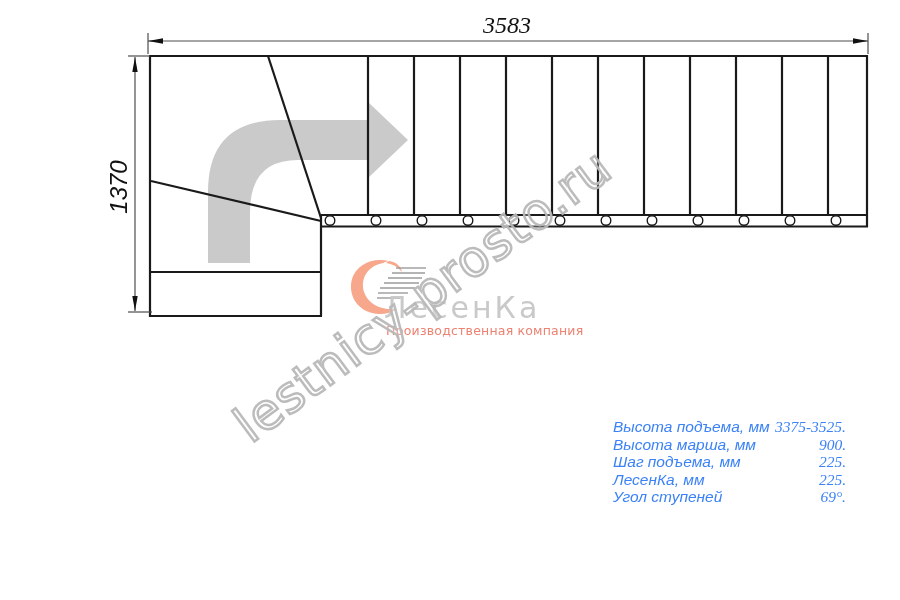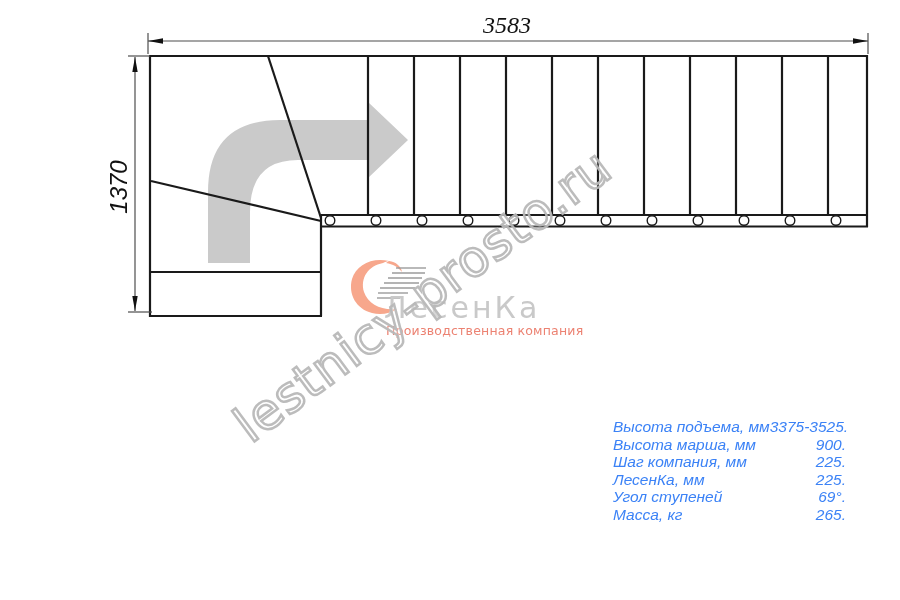--- a/index.html
+++ b/index.html
@@ -16,21 +16,21 @@
              transform-origin:0 100%;opacity:.95;z-index:5;}
   #logo{position:absolute;left:348px;top:256px;width:260px;height:90px;z-index:2;}
   #logo-name{position:absolute;left:36px;top:34px;font:400 30px "DejaVu Sans",sans-serif;
              letter-spacing:3px;color:#c9c9c9;white-space:nowrap;}
   #logo-tagline{position:absolute;left:38px;top:67px;font:400 12.5px "DejaVu Sans",sans-serif;
                 color:#ec8272;letter-spacing:.2px;white-space:nowrap;}
   #spec-table{position:absolute;left:613px;top:418px;width:233px;z-index:3;
               font:italic 15.5px "Liberation Sans",sans-serif;color:#3b82f6;}
   .spec-row{display:flex;justify-content:space-between;line-height:17.6px;white-space:nowrap;}
   .spec-label{text-align:left;}
-  .spec-value{text-align:center;}
+  .spec-value{text-align:center;font-family:Liberation Serif, serif;}
 </style>
 </head>
 <body>
 
 <div id="canvas">
 
   <svg width="900" height="600" viewBox="0 0 900 600">
 
     <path d="M208 263 L208 192 Q208 120 280 120 L368 120 L368 102 L408 140 L368 178 L368 160 L298 160 Q250 160 250 212 L250 263 Z" fill="#cacaca"></path>
 
@@ -106,30 +106,26 @@
   <div id="spec-table">
     <div class="spec-row">
       <span class="spec-label">Высота подъема, мм</span>
       <span class="spec-value">3375-3525.</span>
     </div>
     <div class="spec-row">
       <span class="spec-label">Высота марша, мм</span>
       <span class="spec-value">900.</span>
     </div>
     <div class="spec-row">
-      <span class="spec-label">Шаг компания, мм</span>
+      <span class="spec-label">Шаг подъема, мм</span>
       <span class="spec-value">225.</span>
     </div>
     <div class="spec-row">
       <span class="spec-label">ЛесенКа, мм</span>
       <span class="spec-value">225.</span>
     </div>
     <div class="spec-row">
       <span class="spec-label">Угол ступеней</span>
       <span class="spec-value">69°.</span>
     </div>
-    <div class="spec-row">
-      <span class="spec-label">Масса, кг</span>
-      <span class="spec-value">265.</span>
-    </div>
   </div>
 
 </div>
 
 </body></html>

